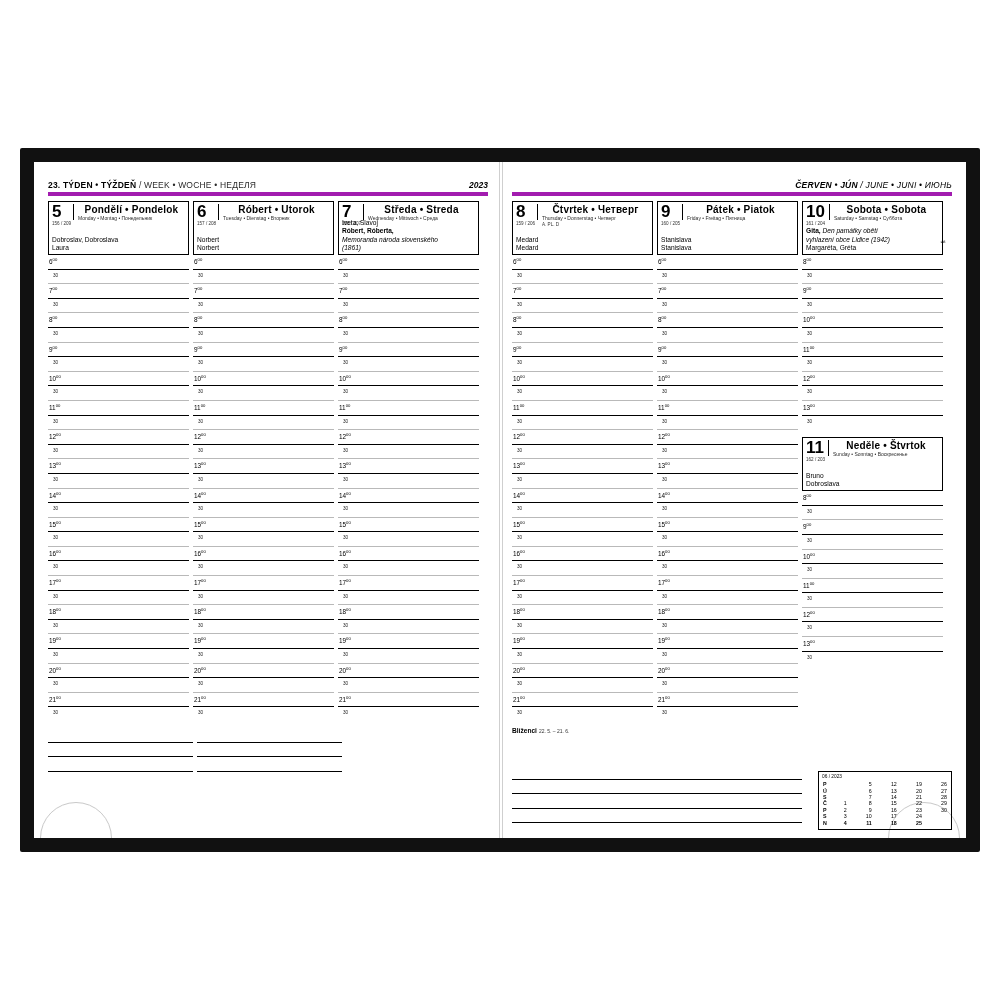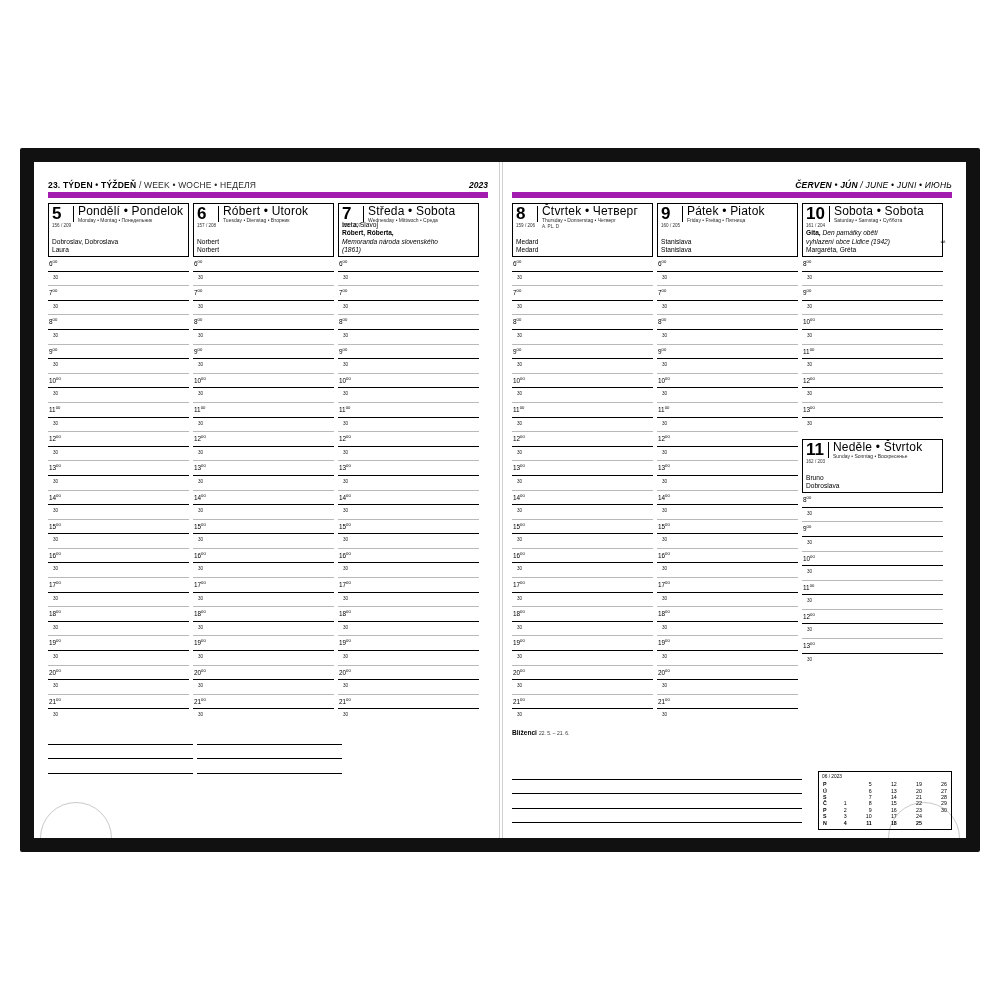--- a/index.html
+++ b/index.html
@@ -58,21 +58,21 @@
     top: 176px;
     width: 440px;
     height: 650px;
   }
   .page.left  { left: 48px; }
   .page.right { left: 512px; }
 
   .page-header {
     position: relative;
     height: 16px;
-    border-bottom: 6px solid #a21caf;
+    border-bottom: 4px solid #a21caf;
     margin-bottom: 5px;
   }
   .hdr-left {
     position: absolute; left: 0; bottom: 2px;
     font-size: 8.5px;
     letter-spacing: .2px;
   }
   .hdr-left .wk-num { font-weight: bold; }
   .hdr-left .wk-sep { font-weight: bold; }
   .hdr-left .wk-langs { font-weight: normal; color: #2a2a2a; }
@@ -122,24 +122,25 @@
   }
   .daynum-sub {
     font-size: 4.6px;
     color: #333;
     margin-top: 1px;
     line-height: 6px;
     white-space: nowrap;
   }
   .day-names { flex: 1; padding-top: 1px; }
   .dn-main {
-    font-size: 12px;
-    font-weight: normal;
+    font-size: 10px;
+    font-weight: bold;
     letter-spacing: .2px;
     line-height: 9px;
+    text-align: center;
   }
   .dn-sub {
     font-size: 5px;
     color: #2b2b2b;
     line-height: 7px;
     margin-top: .5px;
     white-space: nowrap;
     overflow: hidden;
   }
   .day-names-note {
@@ -495,21 +496,21 @@
       </div>
 
       <div class="col">
         <div class="day-box">
           <div class="day-head">
             <div class="daynum-wrap">
               <div class="daynum">7</div>
               <div class="daynum-sub">158 / 207</div>
             </div>
             <div class="day-names">
-              <div class="dn-main">Středa • Sobota</div>
+              <div class="dn-main">Středa • Streda</div>
               <div class="dn-sub">Wednesday • Mittwoch • Среда</div>
             </div>
           </div>
           <div class="names">
             <span class="nm">Iveta, Slavoj</span>
             <span class="nm bold">Róbert, Róberta,</span>
             <span class="nm ital">Memoranda národa slovenského</span>
             <span class="nm ital">(1861)</span>
           </div>
         </div>

